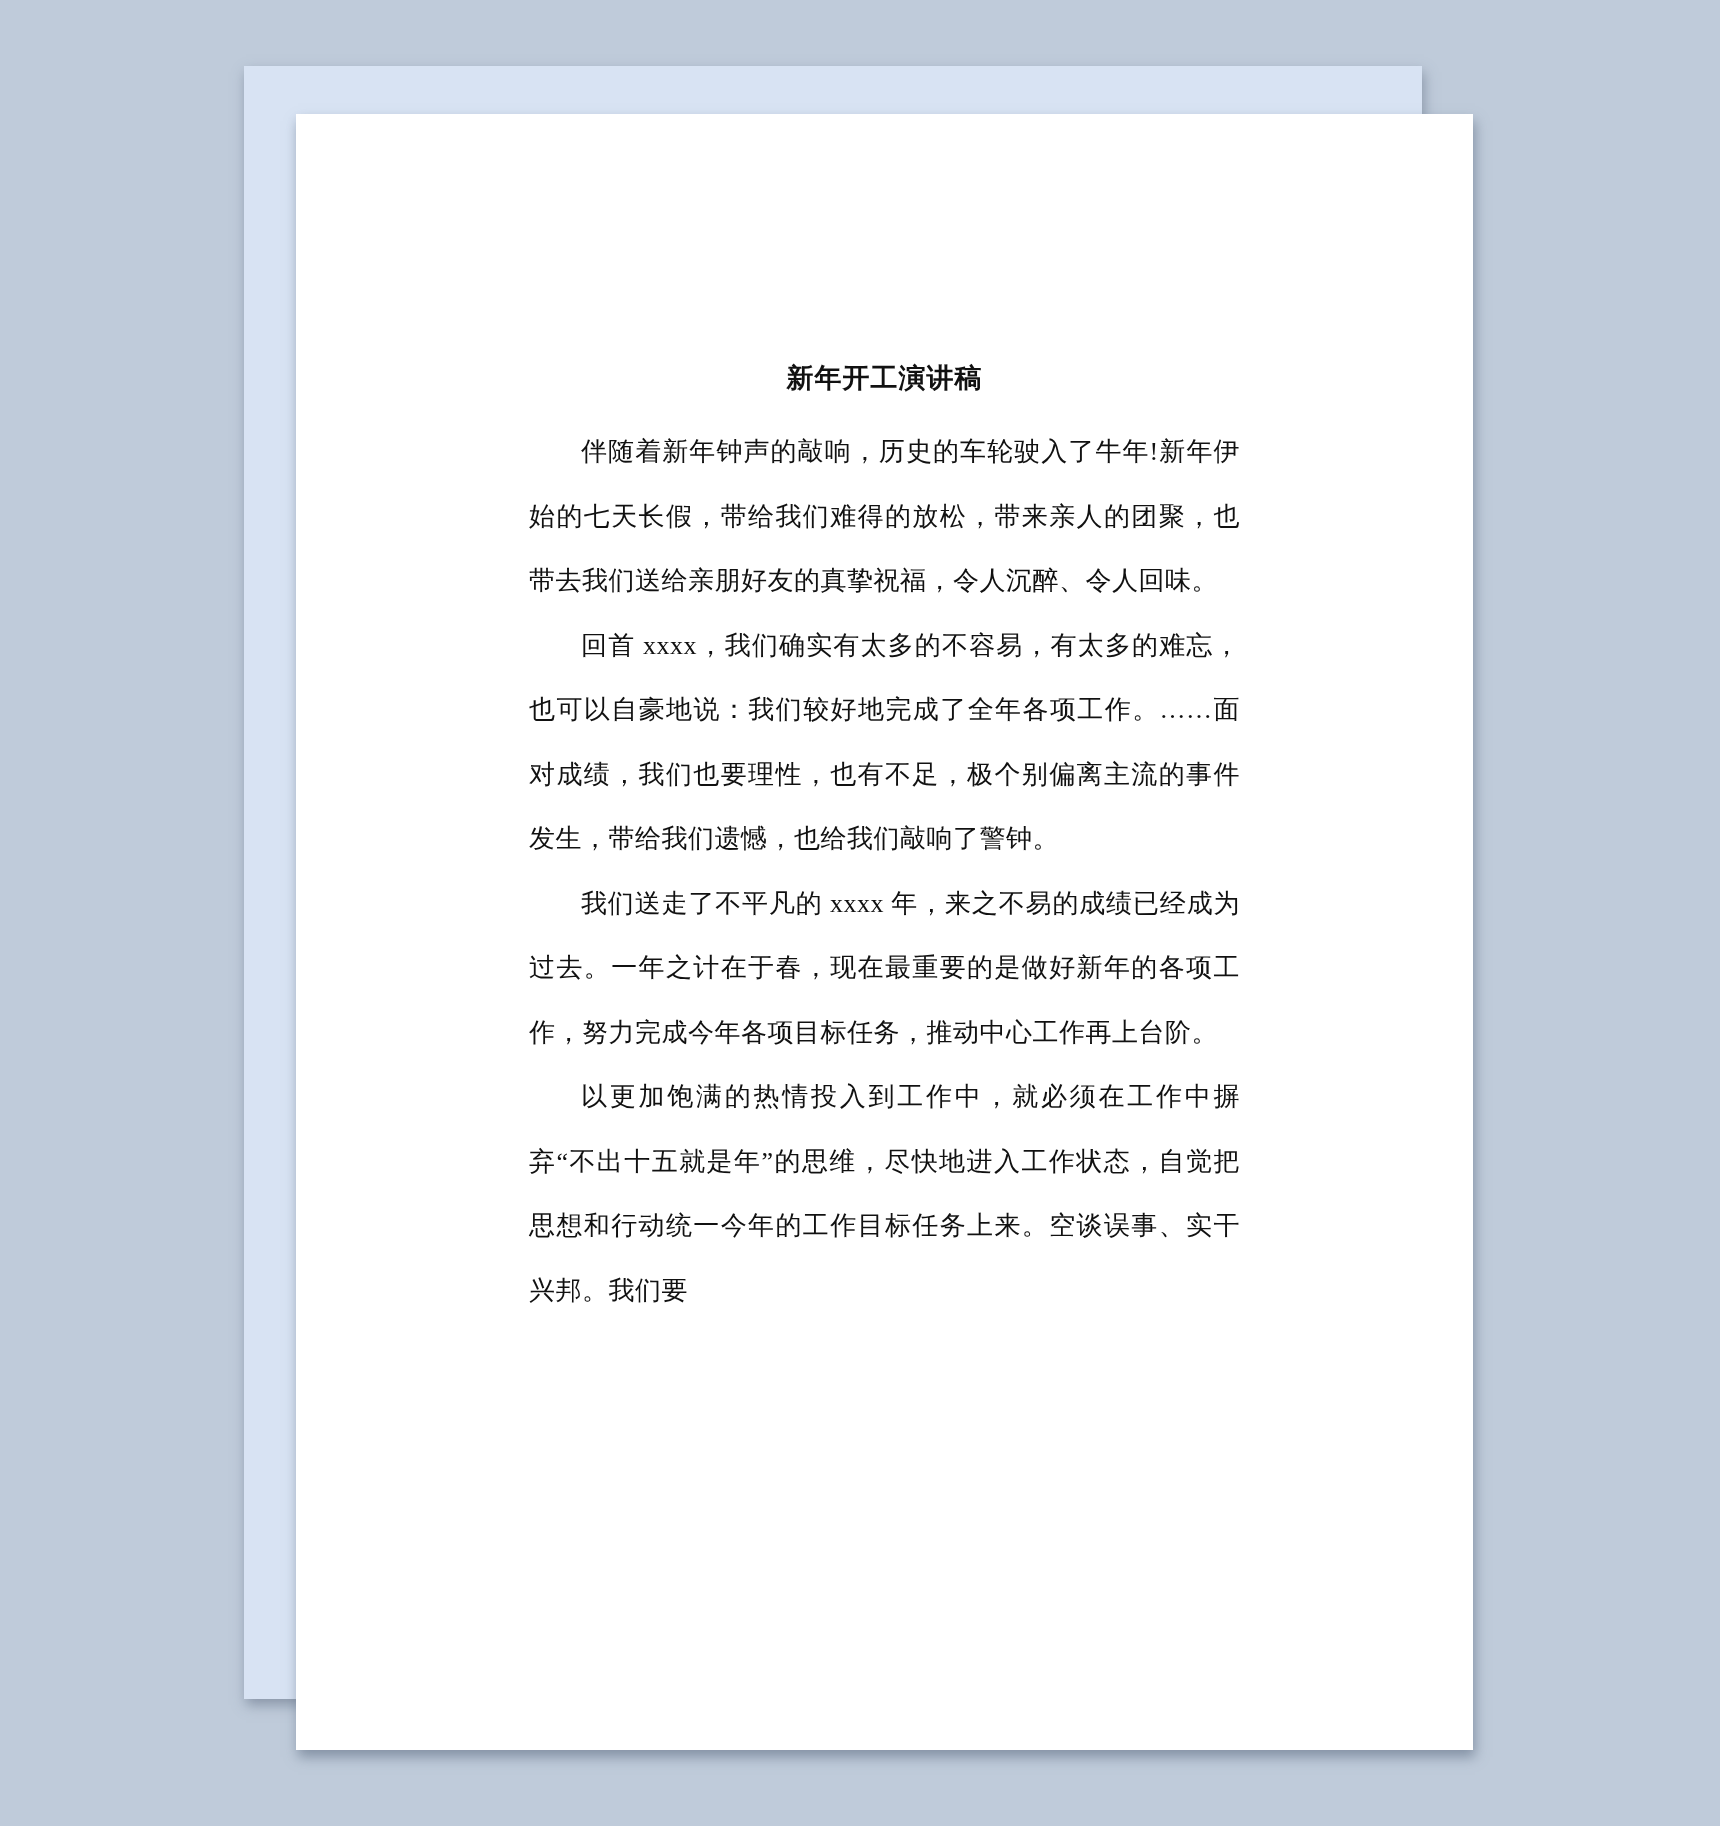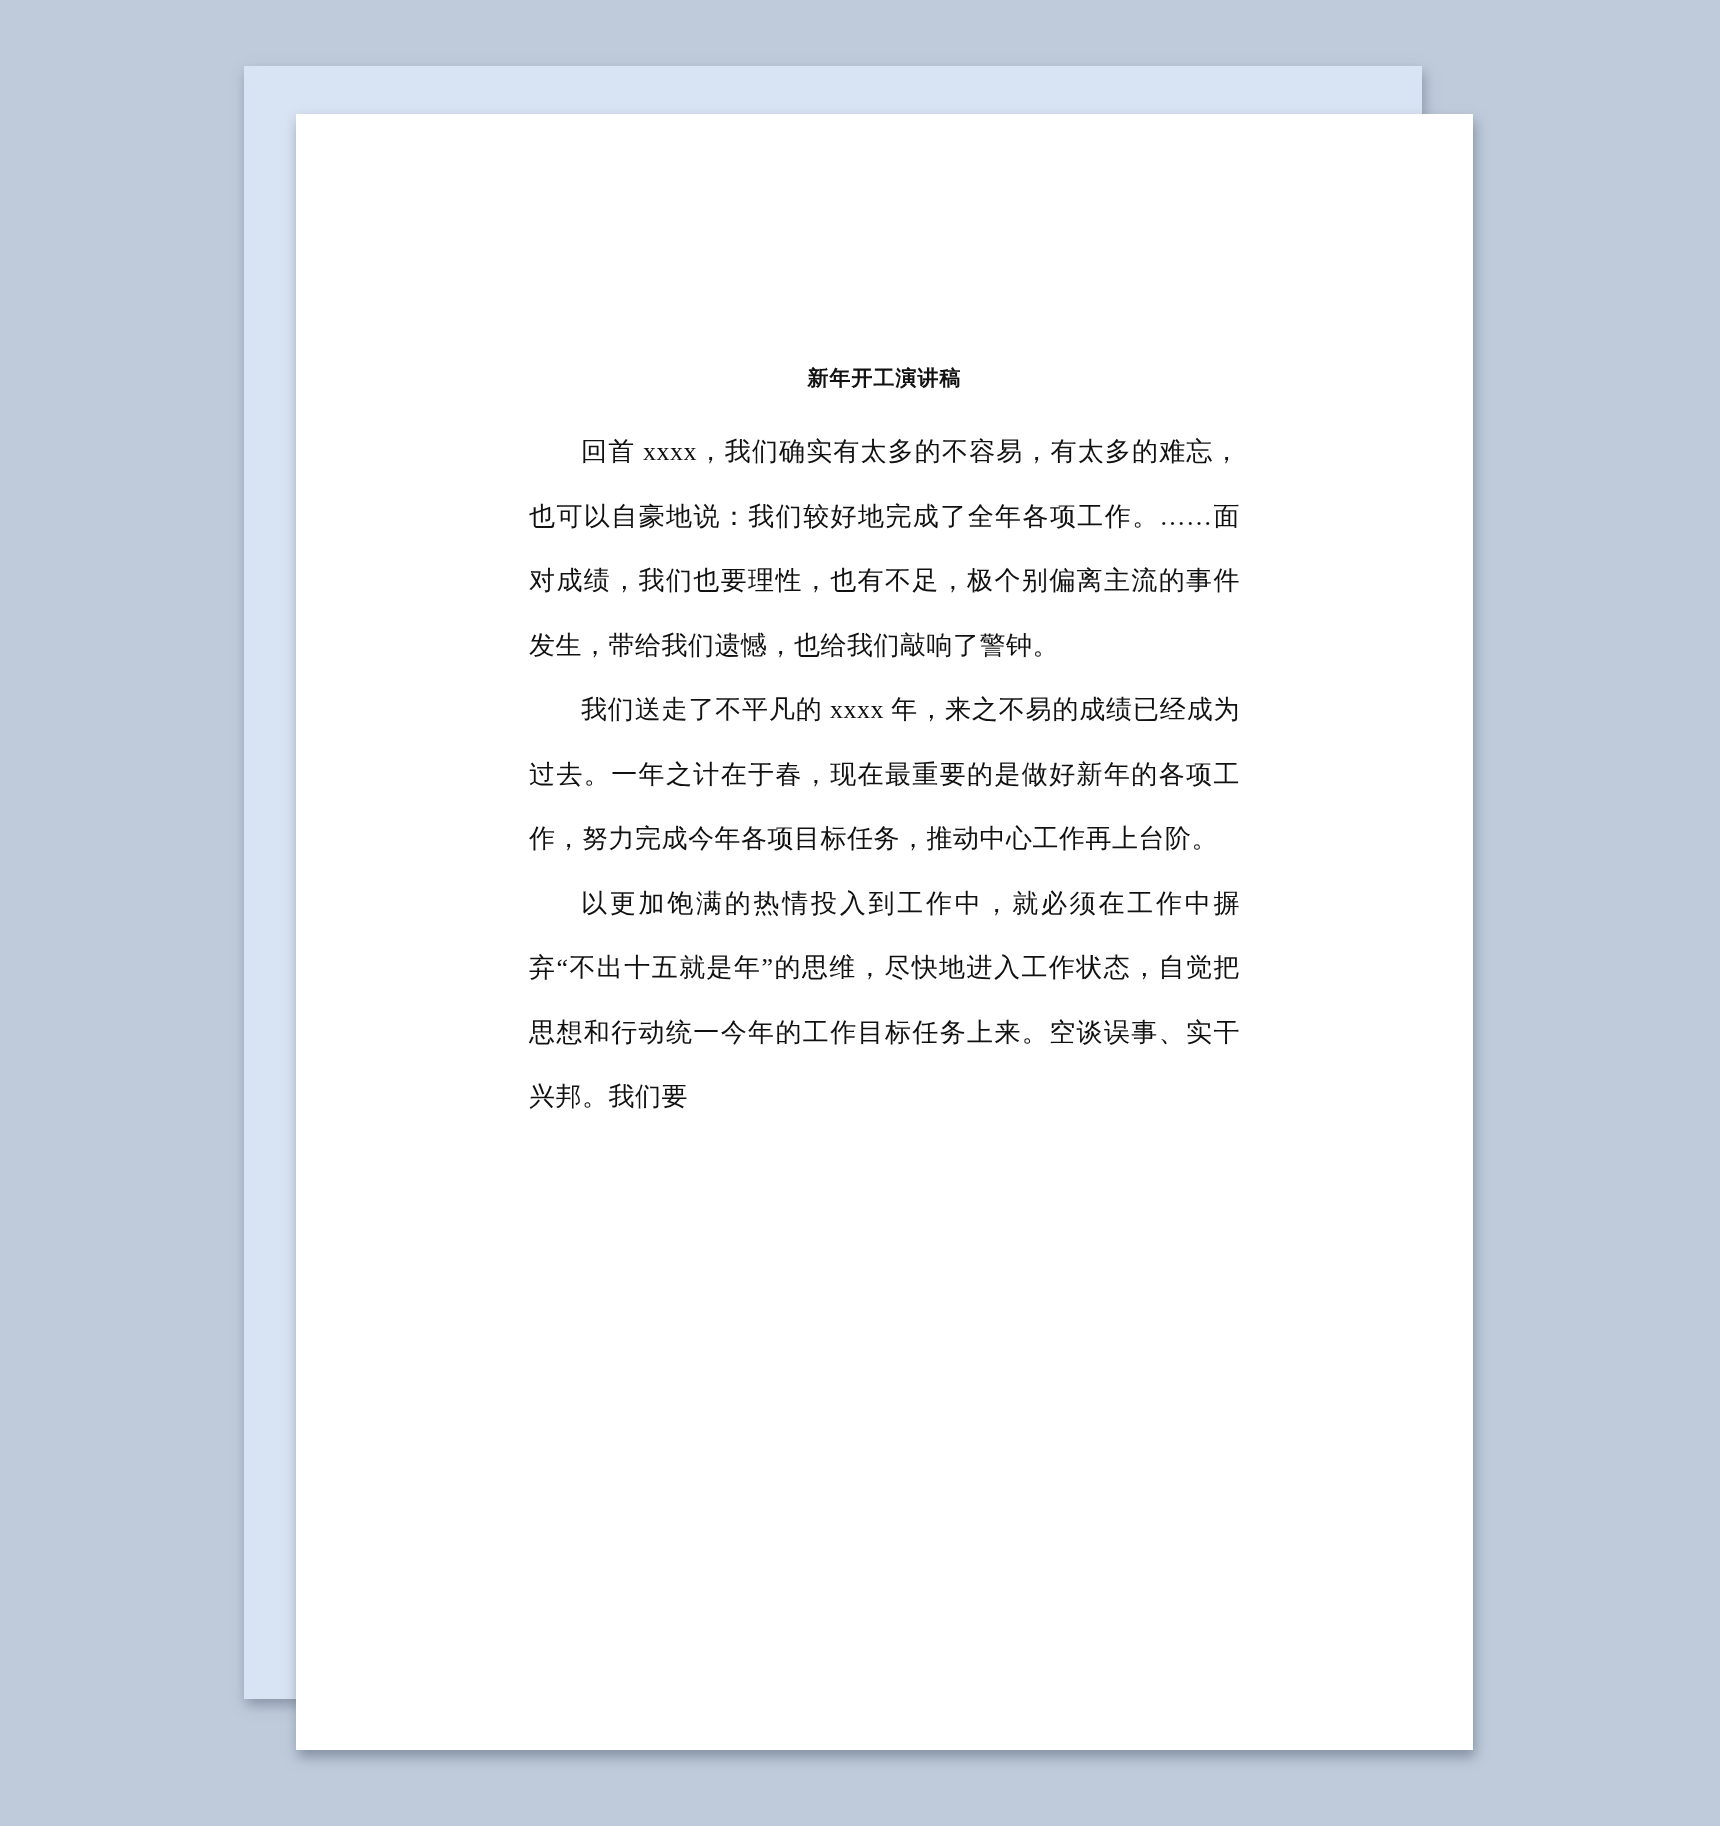--- a/index.html
+++ b/index.html
@@ -31,21 +31,21 @@
     width: 1177px;
     height: 1636px;
     background: var(--paper-color, #ffffff);
     box-shadow: 2px 7px 12px rgba(92, 106, 128, 0.6);
     box-sizing: border-box;
     padding: 232px 233px 0 233px;
     color: #111111;
   }
   .doc-title {
     margin: 0 0 10px 0;
-    font-size: 21px;
+    font-size: 27px;
     font-weight: 700;
     line-height: 64px;
     text-align: center;
     letter-spacing: 1px;
   }
   .doc-body p {
     margin: 0;
     font-size: 26px;
     line-height: 64.5px;
     text-indent: 2em;
@@ -54,18 +54,19 @@
   }
 </style>
 </head>
 <body>
 
 <div class="canvas" style="--bg-color: #bfcbda; --back-sheet-color: #d8e3f3; --paper-color: #ffffff;">
   <div class="back-sheet"></div>
   <div class="paper">
     <h1 class="doc-title">新年开工演讲稿</h1>
     <div class="doc-body">
+        <p>伴随着新年钟声的敲响，历史的车轮驶入了牛年!新年伊始的七天长假，带给我们难得的放松，带来亲人的团聚，也带去我们送给亲朋好友的真挚祝福，令人沉醉、令人回味。</p>
         <p>回首 xxxx，我们确实有太多的不容易，有太多的难忘，也可以自豪地说：我们较好地完成了全年各项工作。……面对成绩，我们也要理性，也有不足，极个别偏离主流的事件发生，带给我们遗憾，也给我们敲响了警钟。</p>
         <p>我们送走了不平凡的 xxxx 年，来之不易的成绩已经成为过去。一年之计在于春，现在最重要的是做好新年的各项工作，努力完成今年各项目标任务，推动中心工作再上台阶。</p>
         <p>以更加饱满的热情投入到工作中，就必须在工作中摒弃“不出十五就是年”的思维，尽快地进入工作状态，自觉把思想和行动统一今年的工作目标任务上来。空谈误事、实干兴邦。我们要</p>
       </div>
   </div>
 </div>
 
 </body></html>

